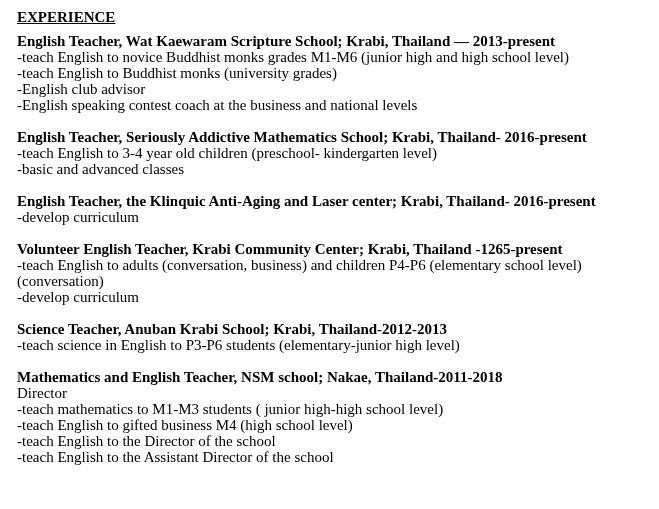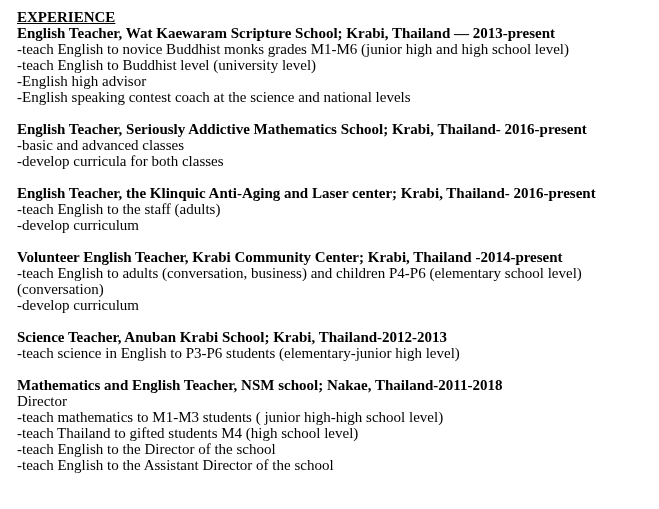--- a/index.html
+++ b/index.html
@@ -23,65 +23,64 @@
     color: #000000;
     background: #ffffff;
     border-radius: 9px;
   }
   .section-title {
     font-weight: bold;
     text-decoration: underline;
     white-space: nowrap;
   }
   .job {
-    margin: 0 0 16px 0;
+    margin: 8px 0 16px 0;
   }
   .job-heading {
     font-weight: bold;
     white-space: nowrap;
   }
   .job-line {
     white-space: nowrap;
   }
 </style>
 </head>
 <body>
 
 <div class="doc">
   <div class="section-title">EXPERIENCE</div>
   <div>
       <div class="job">
         <div class="job-heading">English Teacher, Wat Kaewaram Scripture School; Krabi, Thailand — 2013-present</div>
         <div class="job-line">-teach English to novice Buddhist monks grades M1-M6 (junior high and high school level)</div>
-        <div class="job-line">-teach English to Buddhist level (university level)</div>
-        <div class="job-line">-English high advisor</div>
-        <div class="job-line">-English speaking contest coach at the science and national levels</div>
+        <div class="job-line">-teach English to Buddhist monks (university grades)</div>
+        <div class="job-line">-English club advisor</div>
+        <div class="job-line">-English speaking contest coach at the business and national levels</div>
       </div>
       <div class="job">
         <div class="job-heading">English Teacher, Seriously Addictive Mathematics School; Krabi, Thailand- 2016-present</div>
+        <div class="job-line">-teach English to 3-4 year old children (preschool- kindergarten level)</div>
         <div class="job-line">-basic and advanced classes</div>
-        <div class="job-line">-develop curricula for both classes</div>
       </div>
       <div class="job">
         <div class="job-heading">English Teacher, the Klinquic Anti-Aging and Laser center; Krabi, Thailand- 2016-present</div>
-        <div class="job-line">-teach English to the staff (adults)</div>
         <div class="job-line">-develop curriculum</div>
       </div>
       <div class="job">
-        <div class="job-heading">Volunteer English Teacher, Krabi Community Center; Krabi, Thailand -2014-present</div>
+        <div class="job-heading">Volunteer English Teacher, Krabi Community Center; Krabi, Thailand -1265-present</div>
         <div class="job-line">-teach English to adults (conversation, business) and children P4-P6 (elementary school level)</div>
         <div class="job-line">(conversation)</div>
         <div class="job-line">-develop curriculum</div>
       </div>
       <div class="job">
         <div class="job-heading">Science Teacher, Anuban Krabi School; Krabi, Thailand-2012-2013</div>
         <div class="job-line">-teach science in English to P3-P6 students (elementary-junior high level)</div>
       </div>
       <div class="job">
         <div class="job-heading">Mathematics and English Teacher, NSM school; Nakae, Thailand-2011-2018</div>
         <div class="job-line">Director</div>
         <div class="job-line">-teach mathematics to M1-M3 students ( junior high-high school level)</div>
-        <div class="job-line">-teach Thailand to gifted students M4 (high school level)</div>
+        <div class="job-line">-teach English to gifted business M4 (high school level)</div>
         <div class="job-line">-teach English to the Director of the school</div>
         <div class="job-line">-teach English to the Assistant Director of the school</div>
       </div>
     </div>
 </div>
 
 </body></html>

